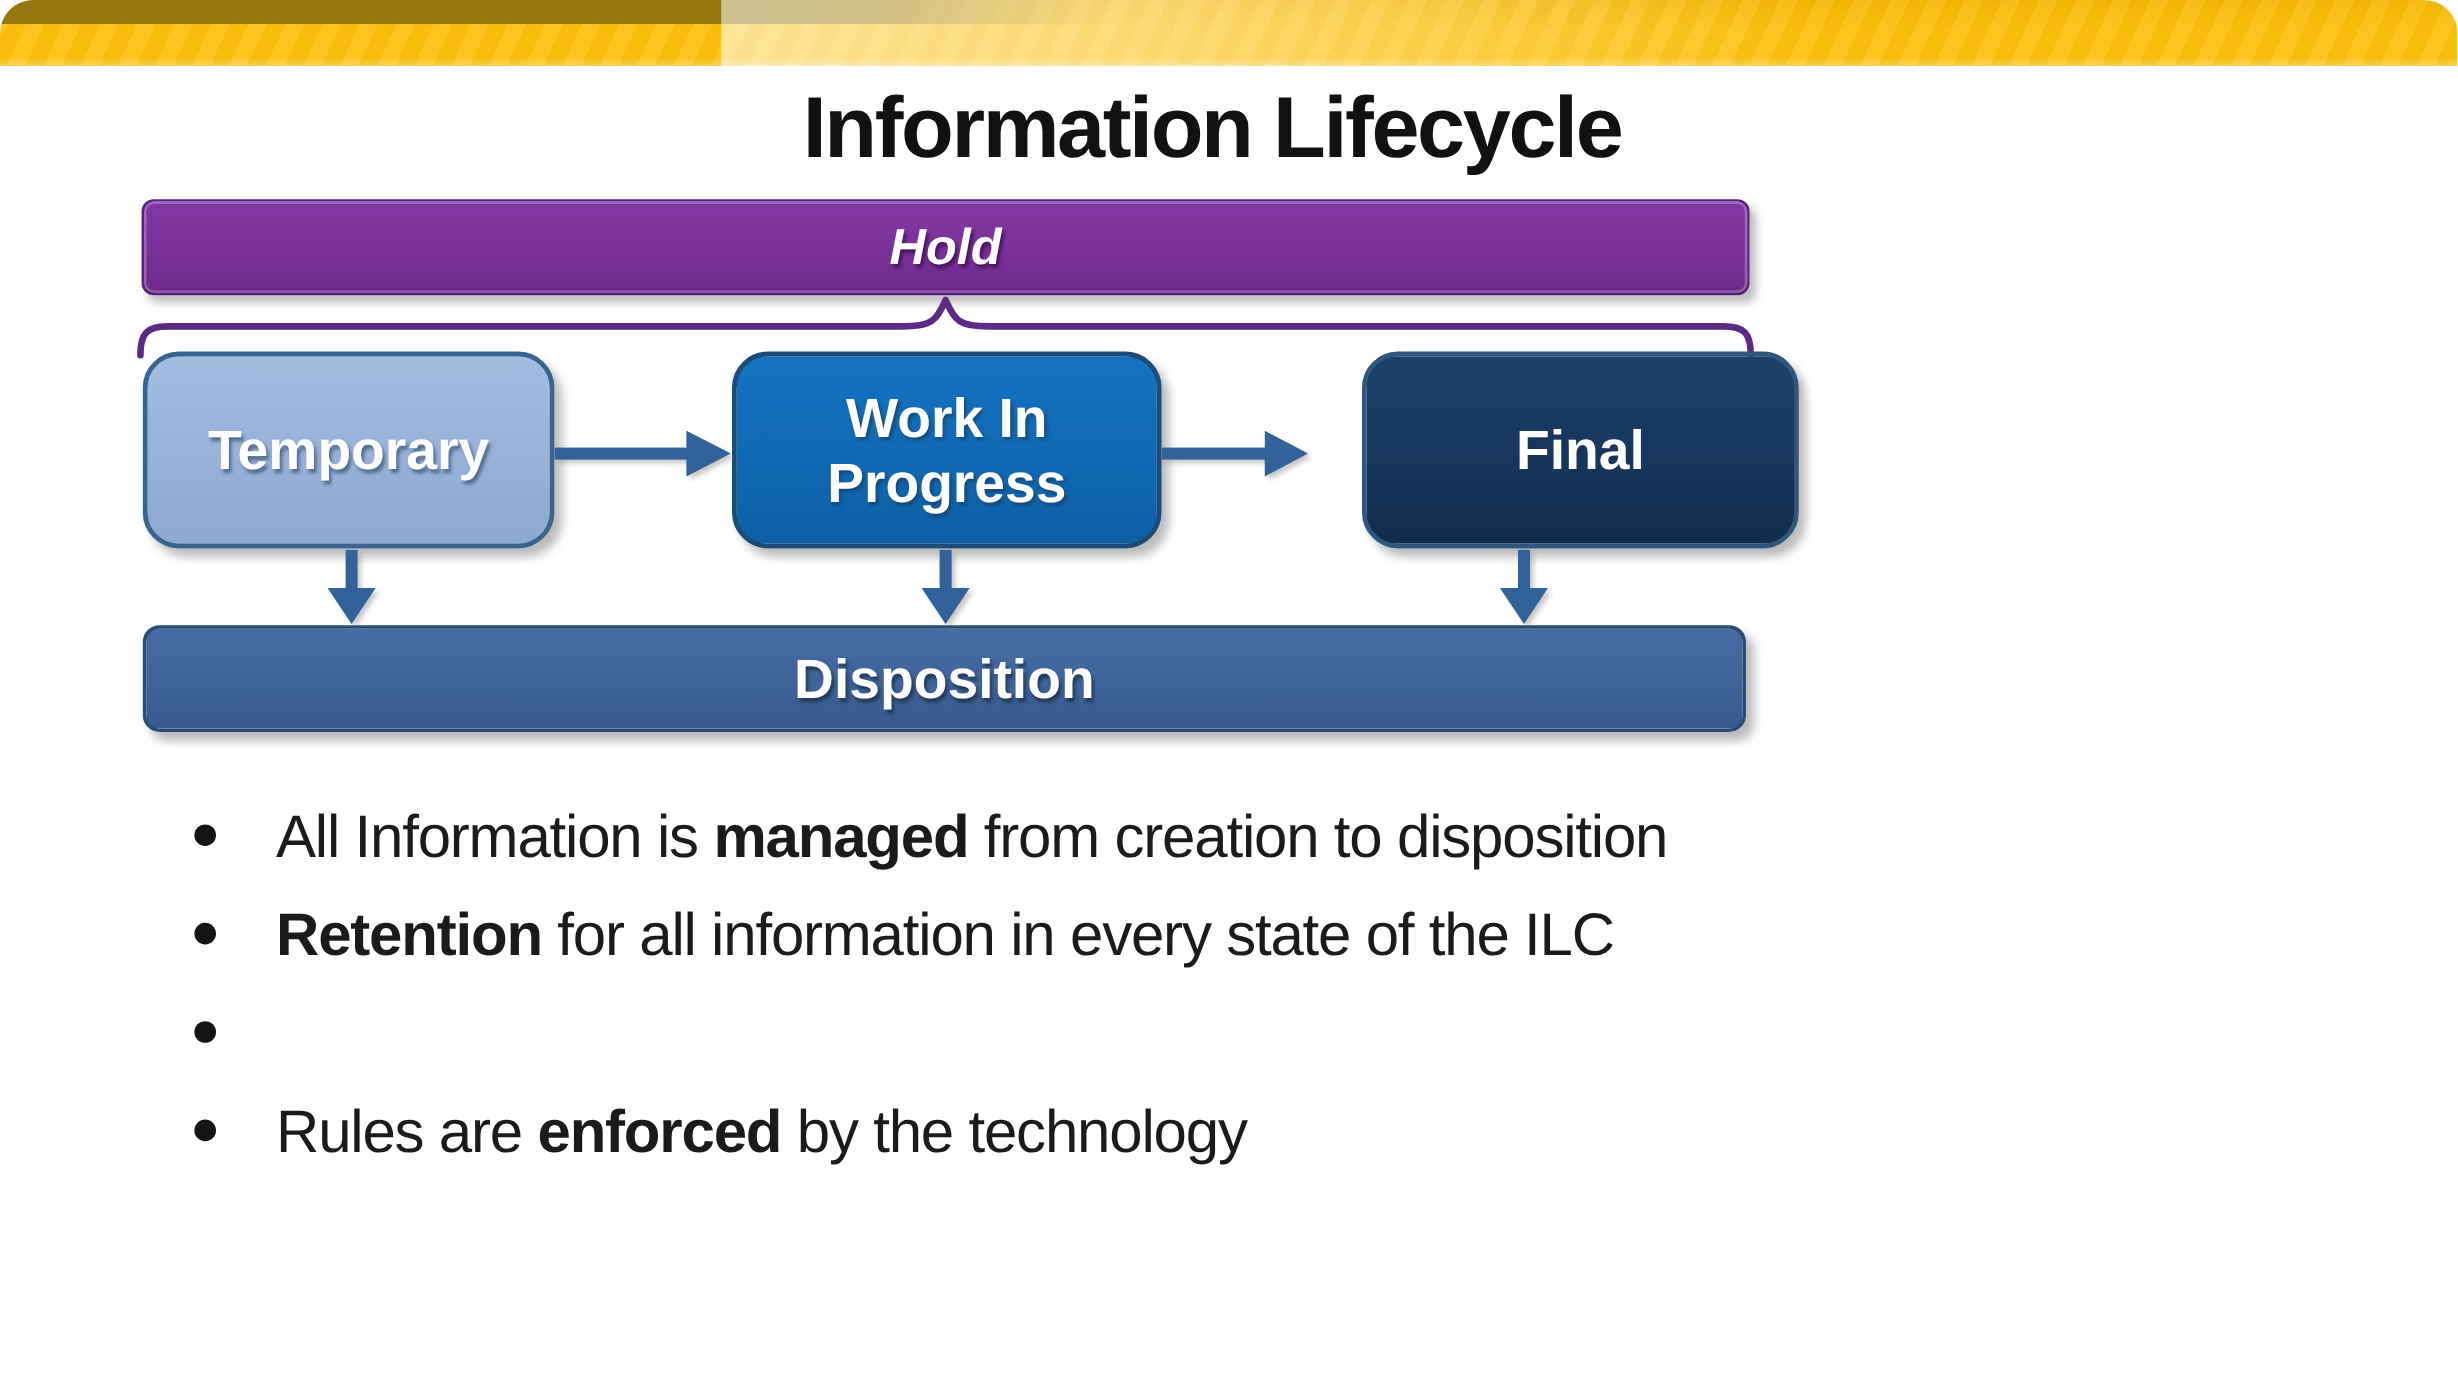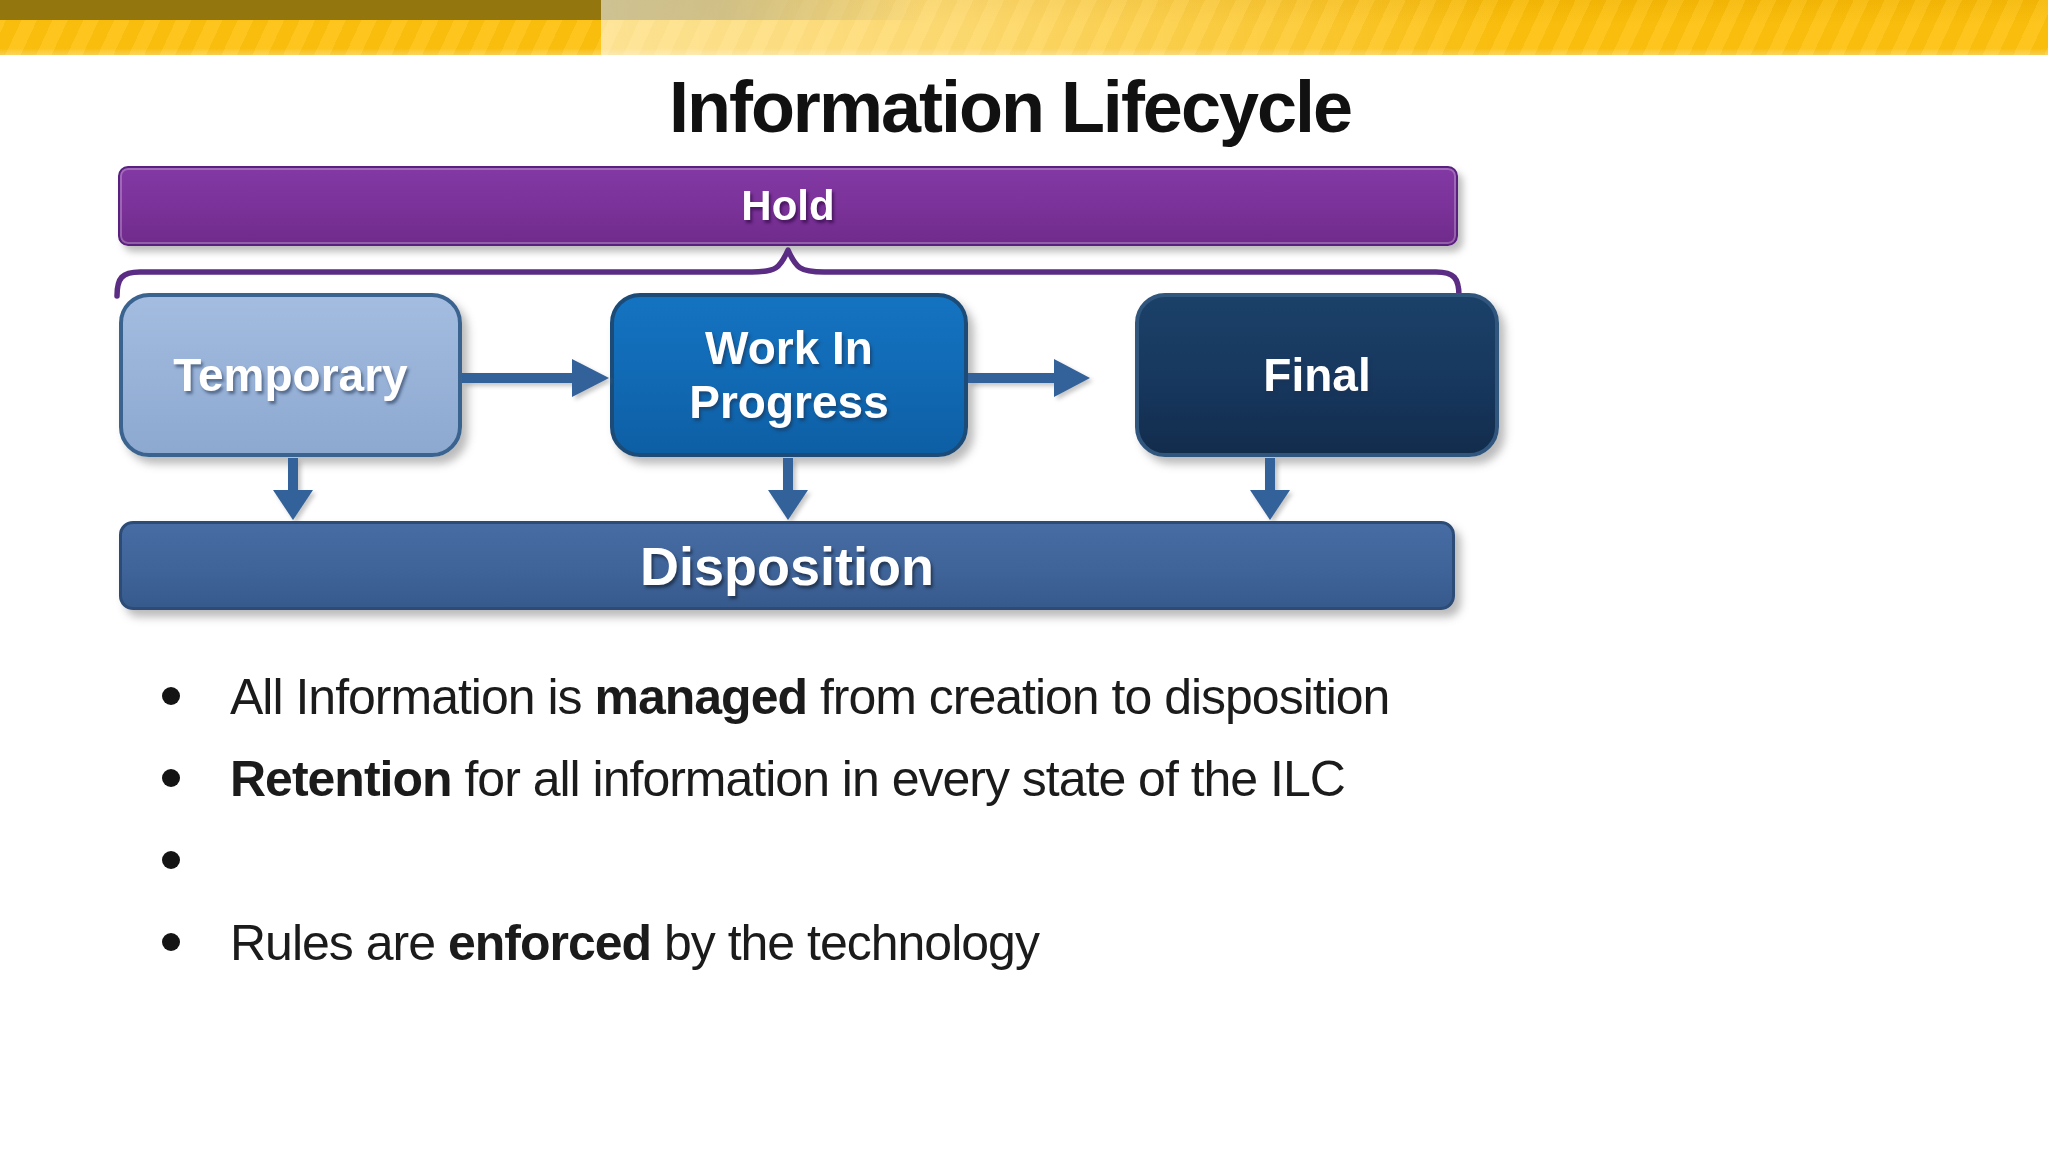--- a/index.html
+++ b/index.html
@@ -2,20 +2,21 @@
 <html><head>
 <meta charset="utf-8">
 <style>
   html,body{margin:0;padding:0;background:#ffffff;}
   #slide{
     position:relative;
     width:2048px;height:1152px;
     background:#ffffff;
     overflow:hidden;
     font-family:"Liberation Sans", sans-serif;
+    border-radius:28px;
   }
 
   
   .banner{
     position:absolute;left:0;top:0;width:2048px;height:55px;
     background:linear-gradient(180deg,#f6b806 0%,#fdc10d 45%,#fdc10d 88%,#fcd253 100%);
   }
   .banner-texture{
     position:absolute;inset:0;
     background:repeating-linear-gradient(115deg, rgba(255,255,255,0.07) 0 14px, rgba(0,0,0,0.02) 14px 28px);
@@ -40,20 +41,21 @@
   .hold-bar{
     position:absolute;left:118px;top:166px;width:1336px;height:76px;
     background:linear-gradient(180deg,#8339a4 0%,#7a3198 55%,#6f2b8b 100%);
     border:2px solid #5a2080;border-radius:10px;
     box-shadow:5px 6px 7px rgba(110,110,110,0.45), inset 0 0 0 2px rgba(255,255,255,0.25);
     display:flex;align-items:center;justify-content:center;
   }
   .hold-label{
     color:#ffffff;font-size:42px;font-weight:700;
     text-shadow:2px 3px 3px rgba(46,8,66,0.65);
+    font-style:italic;
   }
 
   
   .brace{position:absolute;left:112px;top:246px;width:1352px;height:56px;}
 
   
   .stage{
     position:absolute;top:293px;height:164px;box-sizing:border-box;
     border-radius:30px;border:4px solid;
     box-shadow:6px 7px 8px rgba(105,105,105,0.45);
@@ -78,21 +80,21 @@
 
   
   .disposition-bar{
     position:absolute;left:119px;top:521px;width:1336px;height:89px;box-sizing:border-box;
     background:linear-gradient(180deg,#476ca4 0%,#3f6499 55%,#375a8d 100%);
     border:3px solid #2c4c77;border-radius:14px;
     box-shadow:6px 7px 8px rgba(105,105,105,0.45);
     display:flex;align-items:center;justify-content:center;
   }
   .disposition-label{
-    color:#ffffff;font-size:54px;font-weight:700;
+    color:#ffffff;font-size:46px;font-weight:700;
     text-shadow:2px 3px 3px rgba(25,38,60,0.7);
   }
 
   
   .bullet-list{position:absolute;left:162px;top:667px;width:1700px;}
   .bullet-item{
     display:flex;align-items:flex-start;height:82px;
   }
   .bullet-dot{
     flex:0 0 auto;width:18px;height:18px;border-radius:50%;

